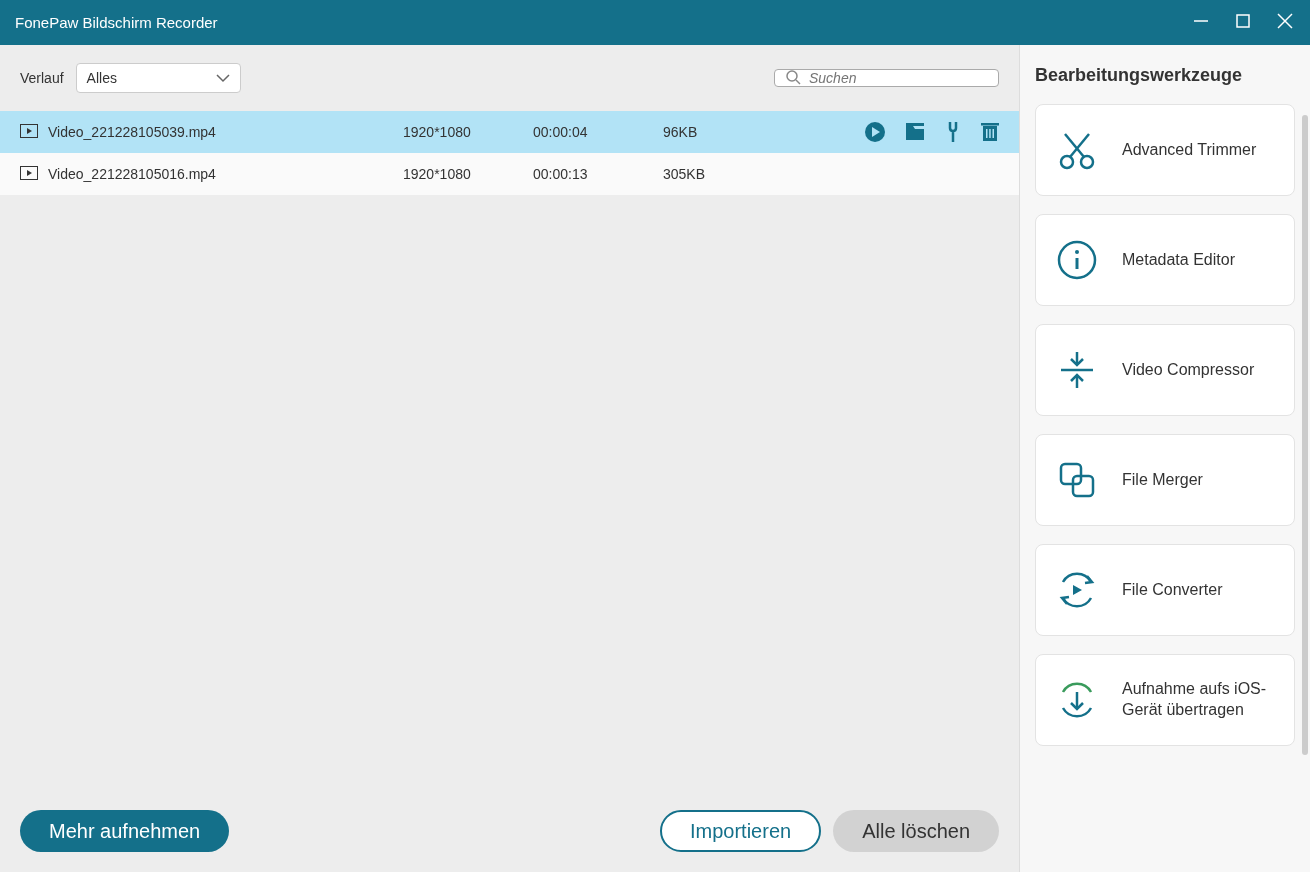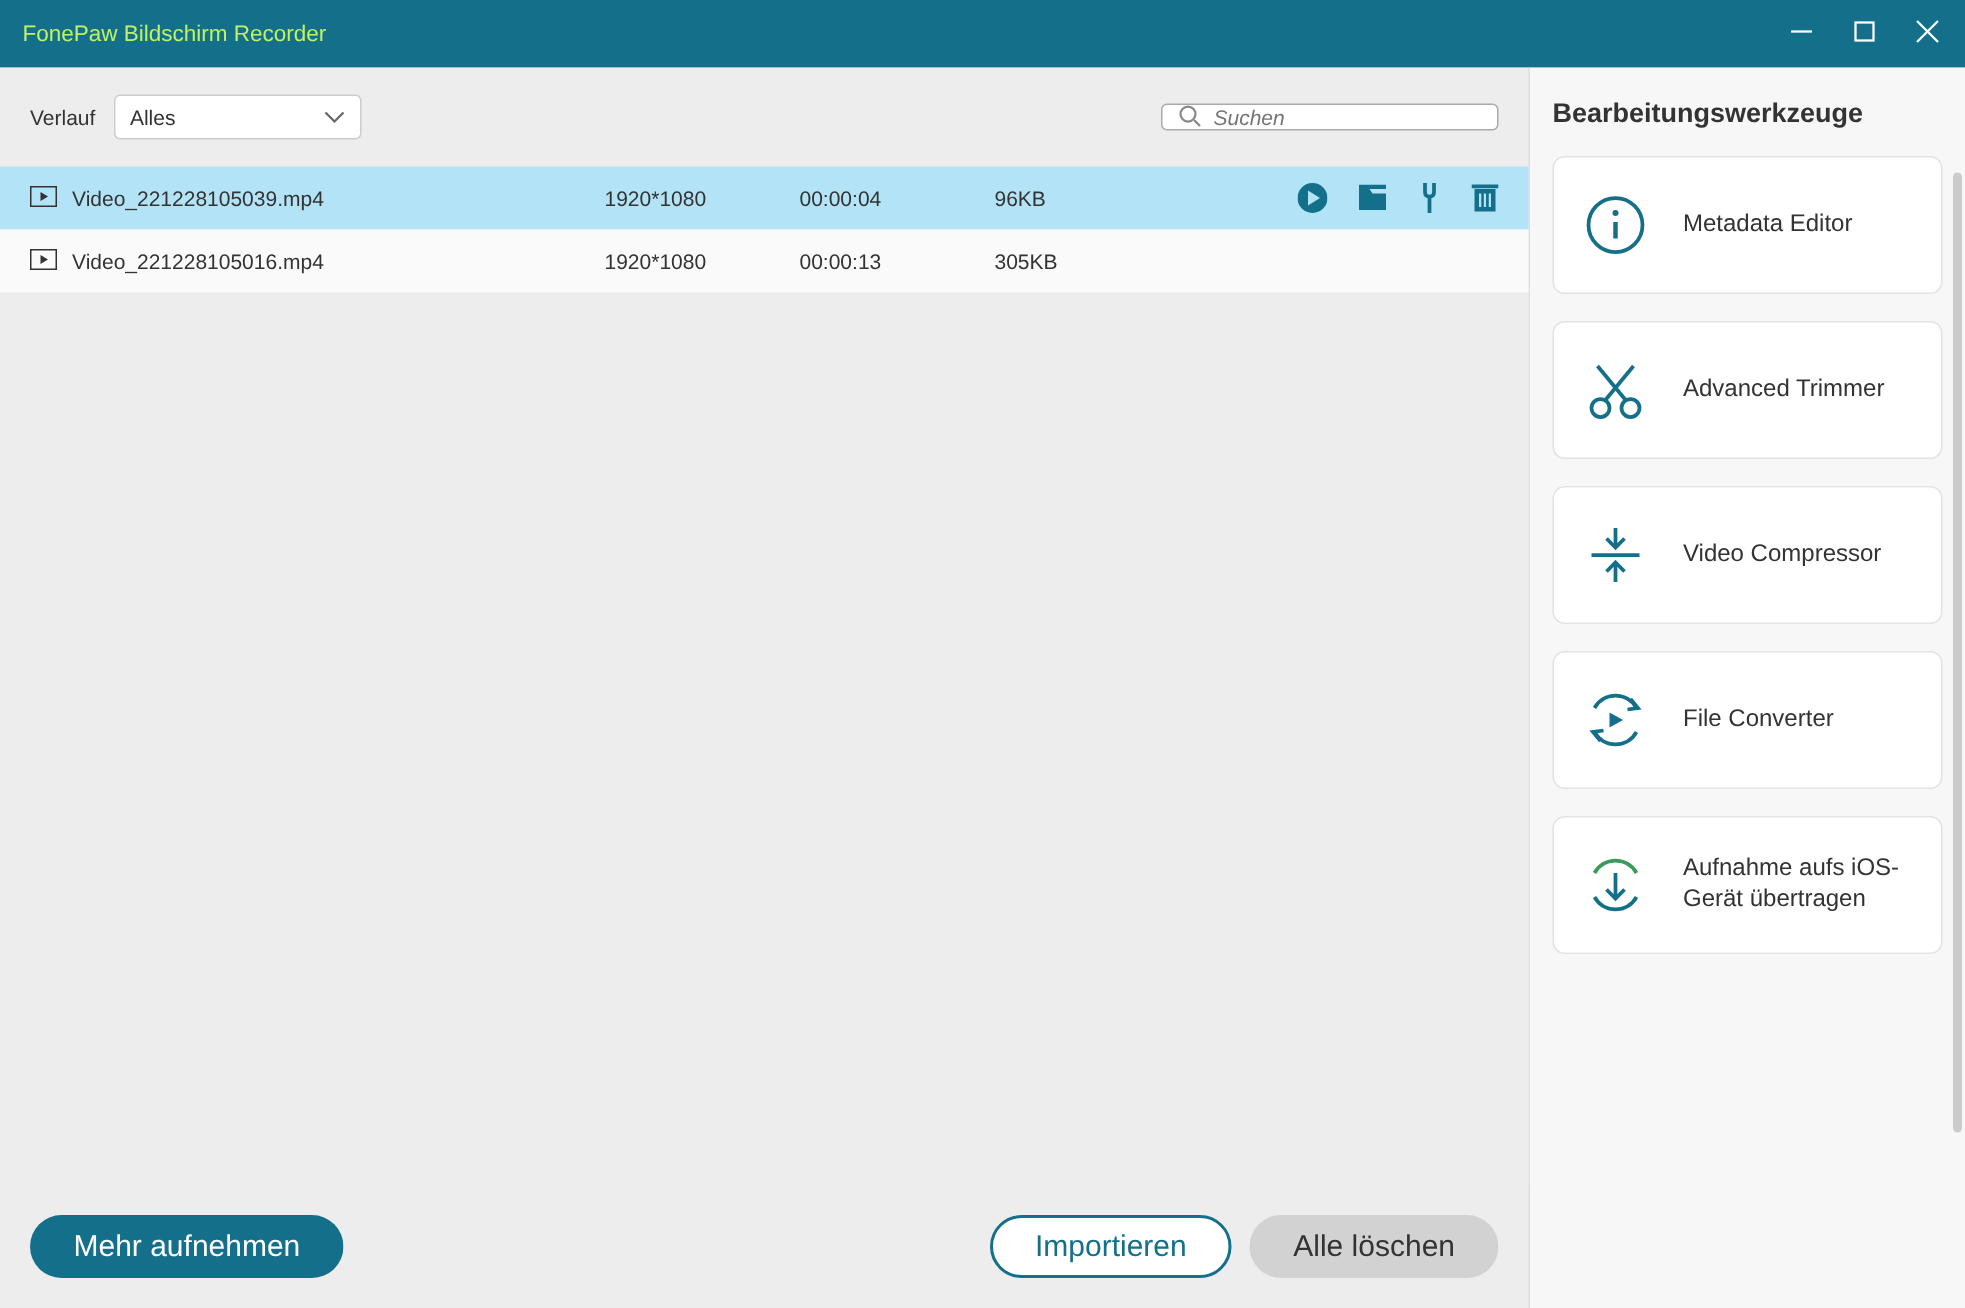--- a/index.html
+++ b/index.html
@@ -9,21 +9,21 @@
   color: #333;
   background: #f0f0f0;
   width: 1310px;
   height: 872px;
   overflow: hidden;
   display: flex;
   flex-direction: column;
 }
 .titlebar {
   background: #14708a;
-  color: #bef264;
+  color: #ffffff;
   height: 45px;
   display: flex;
   align-items: center;
   padding: 0 15px;
   justify-content: space-between;
 }
 .titlebar-title { font-size: 15px; }
 .titlebar-controls { display: flex; gap: 22px; align-items: center; }
 .titlebar-controls span { cursor: pointer; width: 20px; text-align: center; }
 .titlebar-controls svg { stroke: #fff; }
@@ -261,54 +261,63 @@
       <div class="btn btn-outline">Importieren</div>
       <div class="btn btn-gray">Alle löschen</div>
     </div>
   </div>
 
   <div class="sidebar">
     <h2>Bearbeitungswerkzeuge</h2>
 
     <div class="tool-card">
       <div class="icon">
-          <svg width="44" height="44" viewBox="0 0 44 44" fill="none">
-            <circle cx="22" cy="22" r="18" stroke="#14708a" stroke-width="2.5"></circle>
-            <circle cx="22" cy="14" r="2" fill="#14708a"></circle>
-            <line x1="22" y1="20" x2="22" y2="31" stroke="#14708a" stroke-width="3"></line>
-          </svg>
-        </div>
-      <div class="label">Metadata Editor</div>
-    </div>
-
-    <div class="tool-card">
-      <div class="icon">
           <svg width="44" height="44" viewBox="0 0 44 44" fill="none" stroke="#14708a" stroke-width="2.5">
             <circle cx="12" cy="34" r="6"></circle>
             <circle cx="32" cy="34" r="6"></circle>
             <line x1="15" y1="29" x2="34" y2="6"></line>
             <line x1="29" y1="29" x2="10" y2="6"></line>
           </svg>
         </div>
       <div class="label">Advanced Trimmer</div>
+    </div>
+
+    <div class="tool-card">
+      <div class="icon">
+          <svg width="44" height="44" viewBox="0 0 44 44" fill="none">
+            <circle cx="22" cy="22" r="18" stroke="#14708a" stroke-width="2.5"></circle>
+            <circle cx="22" cy="14" r="2" fill="#14708a"></circle>
+            <line x1="22" y1="20" x2="22" y2="31" stroke="#14708a" stroke-width="3"></line>
+          </svg>
+        </div>
+      <div class="label">Metadata Editor</div>
     </div>
 
     <div class="tool-card">
       <div class="icon">
           <svg width="44" height="44" viewBox="0 0 44 44" fill="none" stroke="#14708a" stroke-width="2.5">
             <line x1="22" y1="4" x2="22" y2="16"></line>
             <path d="M16 11 L22 17 L28 11"></path>
             <line x1="6" y1="22" x2="38" y2="22"></line>
             <line x1="22" y1="40" x2="22" y2="28"></line>
             <path d="M16 33 L22 27 L28 33"></path>
           </svg>
         </div>
       <div class="label">Video Compressor</div>
     </div>
 
+    <div class="tool-card">
+      <div class="icon">
+          <svg width="44" height="44" viewBox="0 0 44 44" fill="none" stroke="#14708a" stroke-width="2.5">
+            <rect x="6" y="6" width="20" height="20" rx="4"></rect>
+            <rect x="18" y="18" width="20" height="20" rx="4"></rect>
+          </svg>
+        </div>
+      <div class="label">File Merger</div>
+    </div>
 
     <div class="tool-card">
       <div class="icon">
           <svg width="44" height="44" viewBox="0 0 44 44" fill="none" stroke="#14708a" stroke-width="2.5">
             <path d="M8 14 A16 16 0 0 1 36 14"></path>
             <path d="M32 8 L37 14 L30 15"></path>
             <path d="M36 30 A16 16 0 0 1 8 30"></path>
             <path d="M12 36 L7 30 L14 29"></path>
             <path d="M18 17 L27 22 L18 27 Z" fill="#14708a" stroke="none"></path>
           </svg>

